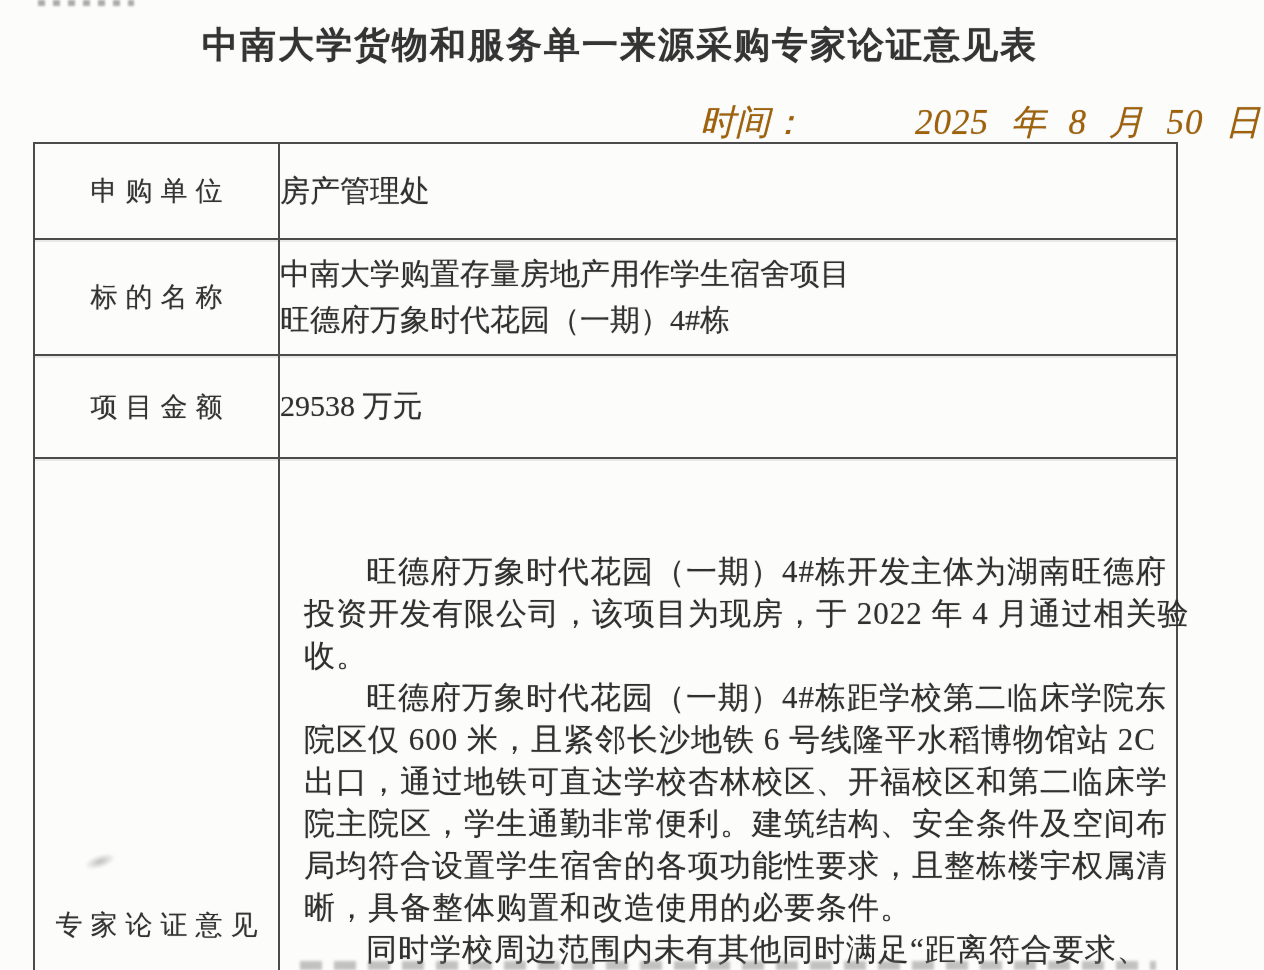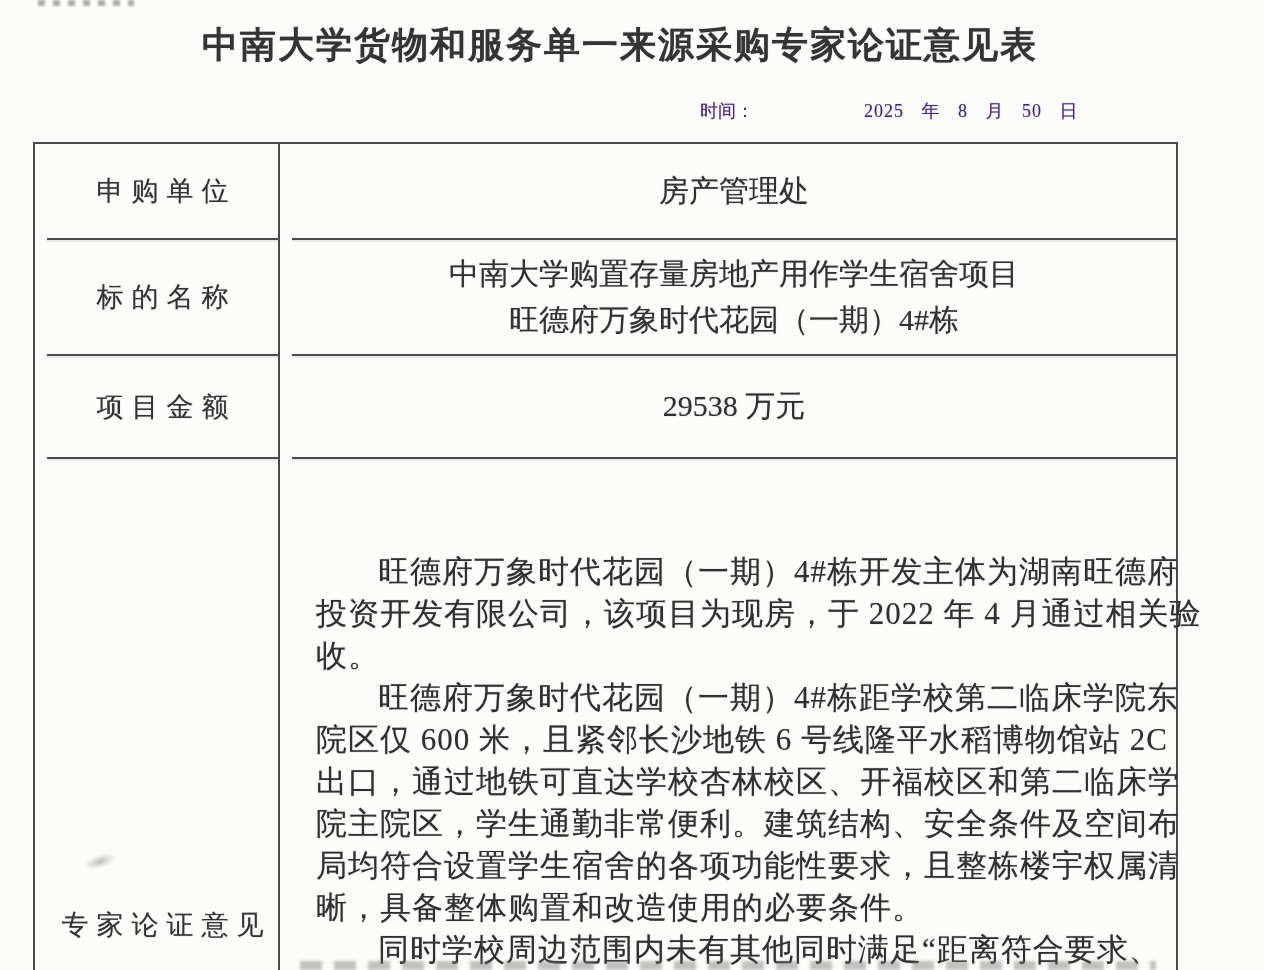--- a/index.html
+++ b/index.html
@@ -15,44 +15,44 @@
   .doc-title{
     position:absolute;top:21px;left:0;width:1240px;
     text-align:center;
     font-family:"Liberation Sans","DejaVu Sans",sans-serif;
     font-weight:700;font-size:36px;letter-spacing:2px;color:#343434;
     white-space:nowrap;
   }
   .time-row{
     position:absolute;top:99px;left:700px;
     display:flex;align-items:baseline;
-    font-size:18px;color:#4c1d95;white-space:nowrap;
+    font-size:35px;color:#a16207;white-space:nowrap;font-style:italic;
   }
   .time-value{ margin-left:110px; word-spacing:12px; letter-spacing:1px; }
 
   
   .form-table{
     position:absolute;left:33px;top:142px;width:1145px;height:834px;
     box-sizing:border-box;
     border:2px solid #4b4b4b;border-bottom:none;
     display:grid;
     grid-template-columns:245px 1fr;
     grid-template-rows:96px 116px 103px 1fr;
   }
-  .cell{ box-sizing:border-box; min-width:0;margin-left:12px; }
+  .cell{ box-sizing:border-box; min-width:0; }
   .rb{ border-bottom:2px solid #4b4b4b; box-shadow:0 2px 0 rgba(110,110,110,.14); }
   .lab{
     border-right:2px solid #4b4b4b;
     display:flex;align-items:center;justify-content:center;
     font-size:27px;letter-spacing:8px;padding-left:8px;color:#333;
     white-space:nowrap;
   }
   .lab-opinion{ align-items:flex-start;padding-top:448px; }
   .val{
-    display:flex;flex-direction:column;align-items:center;justify-content:center;
+    display:flex;flex-direction:column;align-items:flex-start;justify-content:center;
     font-size:30px;color:#313131;white-space:nowrap;
   }
   .val-two-line{ }
   .val-two-line .vline{ line-height:46px; }
   .opinion-body{
     padding:92px 20px 0 24px;
     font-size:31px;line-height:42px;letter-spacing:1px;color:#303030;
   }
   .t-line{ white-space:nowrap; }
   .indent{ text-indent:62px; }

